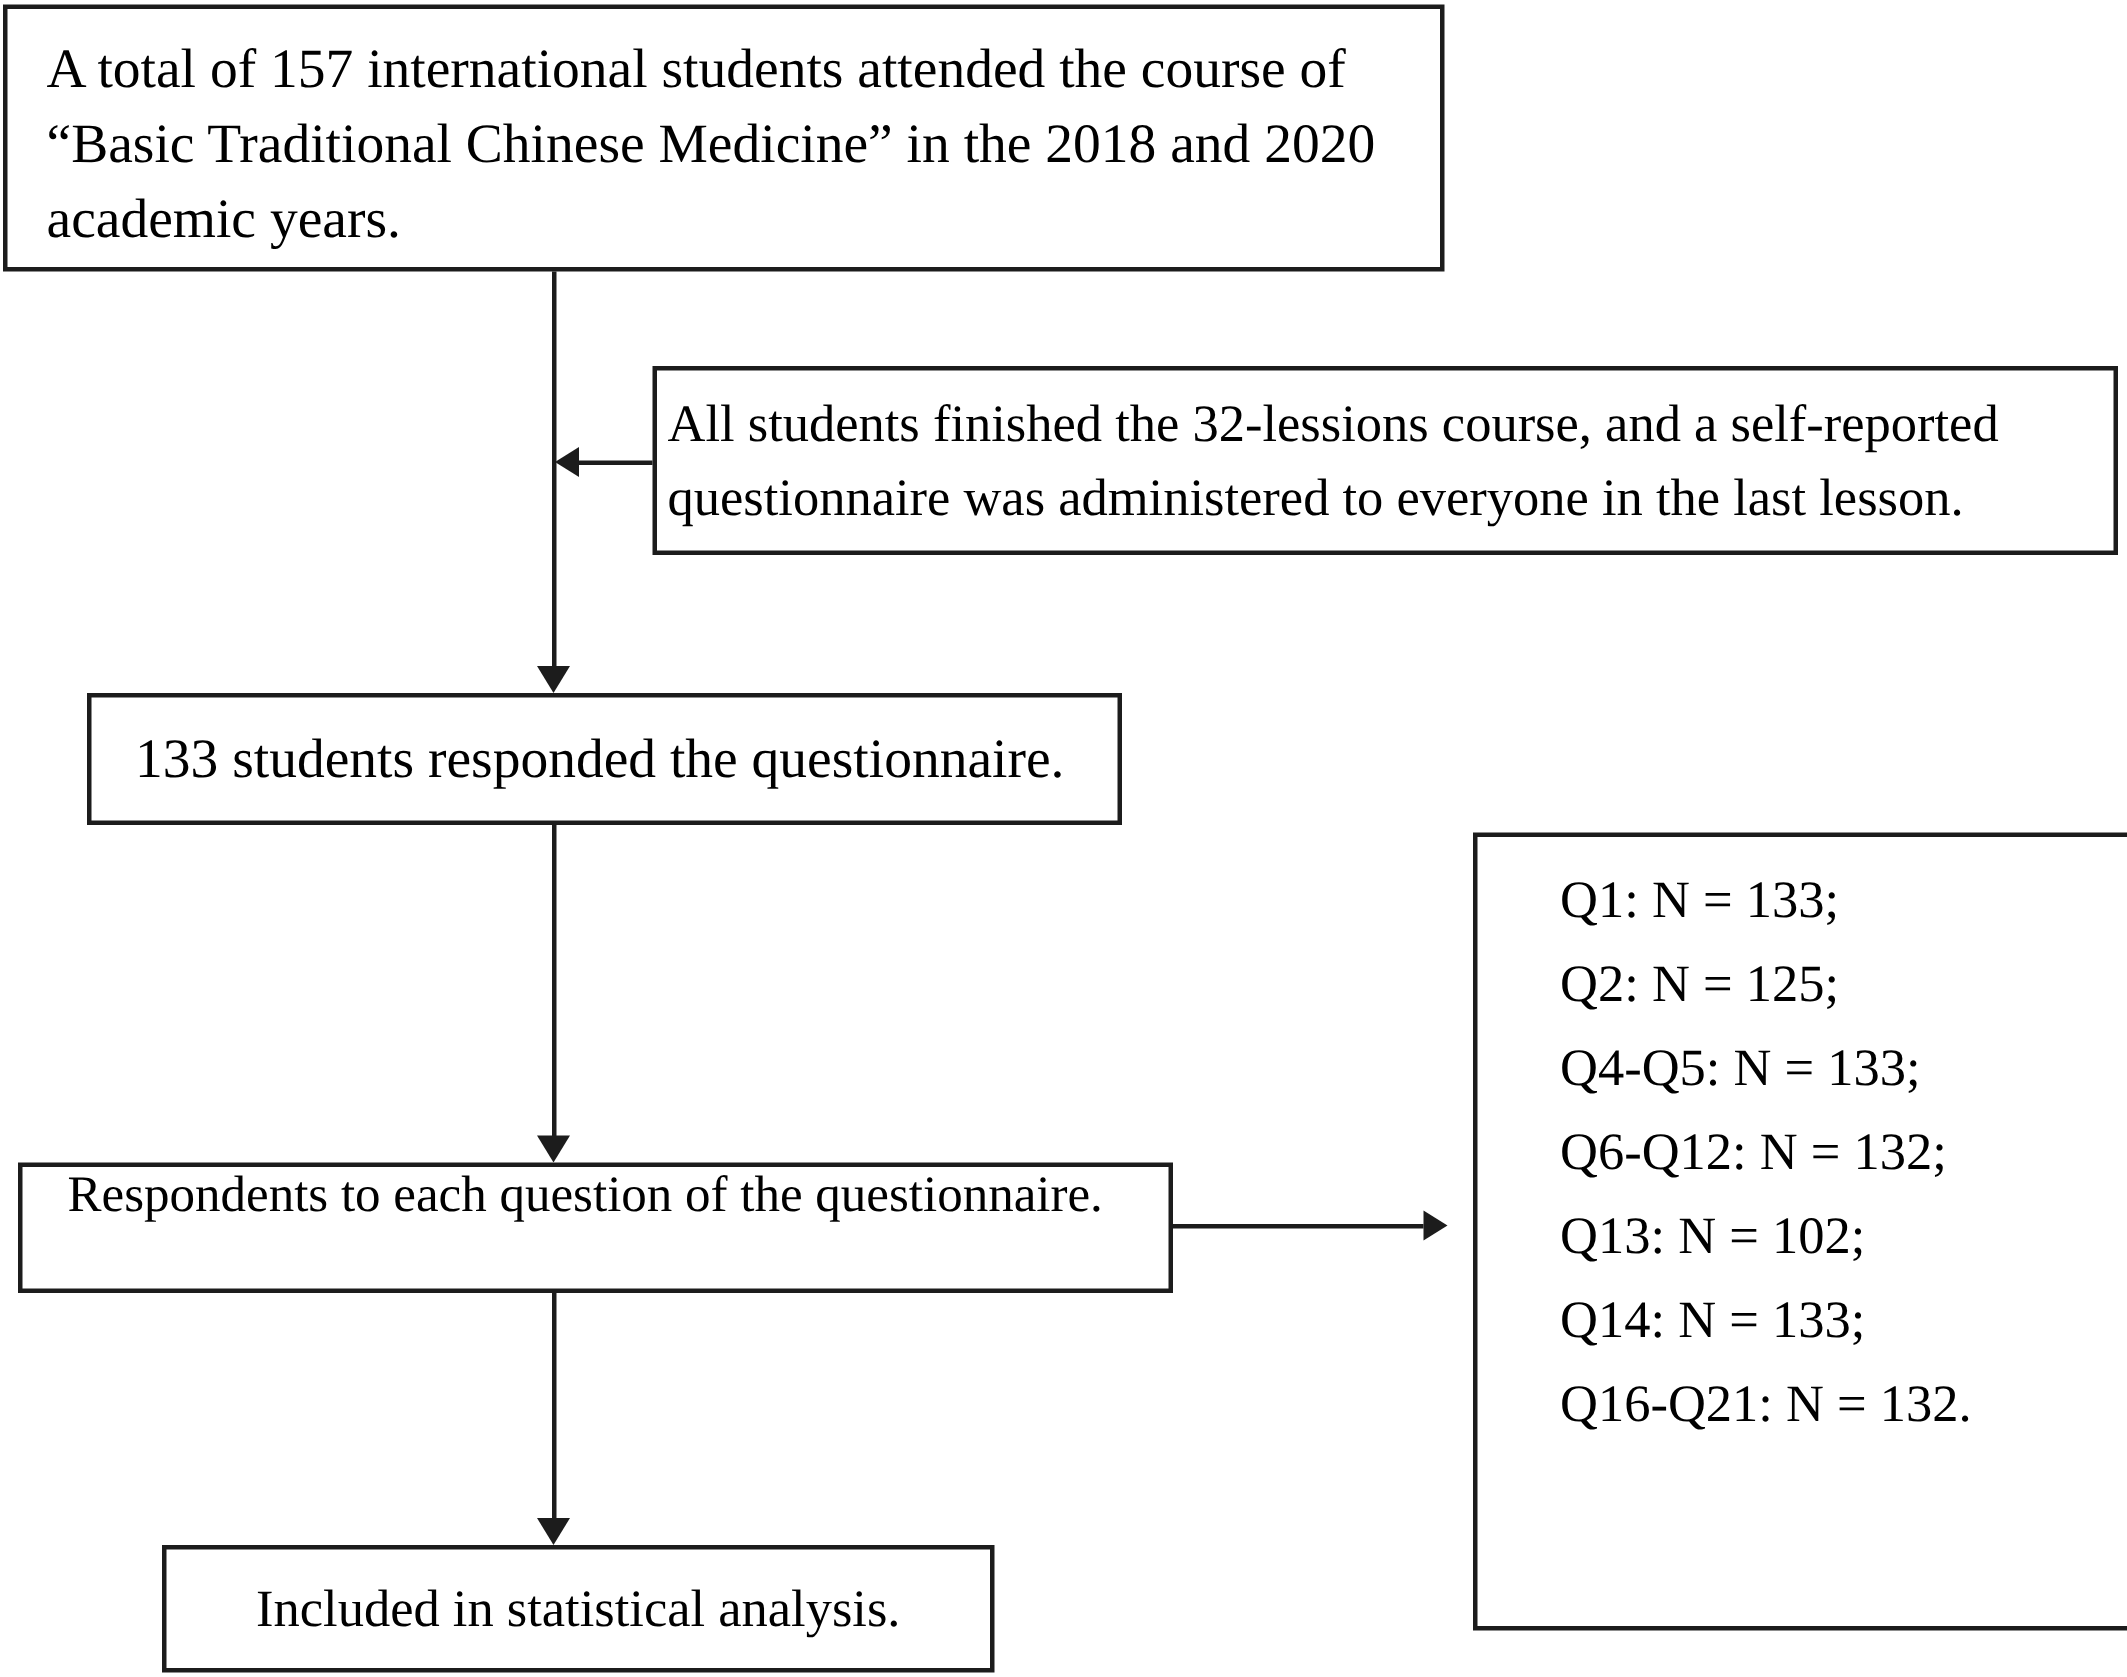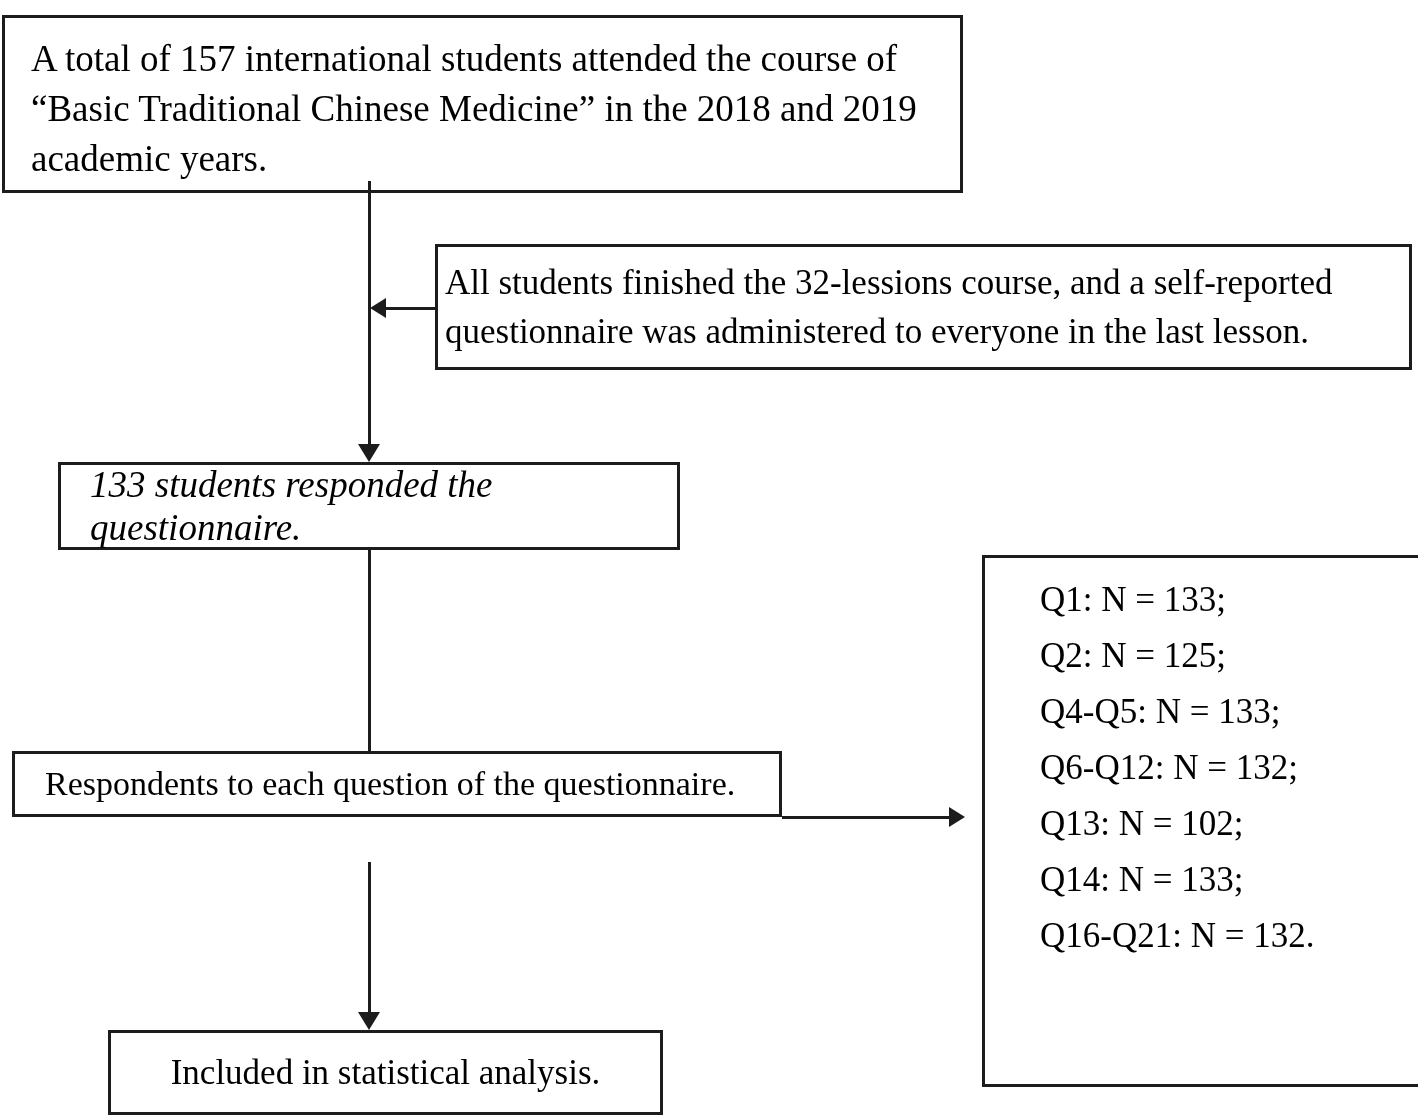--- a/index.html
+++ b/index.html
@@ -20,38 +20,37 @@
     position: absolute;
     box-sizing: border-box;
     border: 3px solid #1c1c1c;
     background: #ffffff;
   }
   .fbox .line { display: block; }
 
   #box-enrollment {
     left: 2px; top: 3px; width: 961px; height: 178px;
     padding: 16px 18px 0 26px;
-    font-size: 37px; line-height: 50px; margin-top: 12px;
+    font-size: 37px; line-height: 50px;
   }
   #box-course-completion {
     left: 435px; top: 244px; width: 977px; height: 126px;
     display: flex; flex-direction: column; justify-content: center;
     padding-left: 7px;
     font-size: 35px; line-height: 49px;
   }
   #box-responded {
-    left: 58px; top: 462px; width: 622px; height: 88px;
+    left: 58px; top: 462px; width: 690px; height: 88px;
     display: flex; align-items: center;
     padding-left: 29px;
     font-size: 37px;
-    font-style: italic;
   }
   #box-per-question {
-    left: 12px; top: 751px; width: 770px; height: 66px;
-    display: flex; align-items: center;
+    left: 12px; top: 775px; width: 770px; height: 87px;
+    display: flex; 
     padding-left: 30px;
     font-size: 34px;
   }
   #box-question-counts {
     left: 965px; top: 555px; width: 448px; height: 532px;
     padding: 14px 0 0 55px;
     font-size: 35px; line-height: 56px; margin-left: 17px;
   }
   #box-analysis {
     left: 108px; top: 1030px; width: 555px; height: 85px;
@@ -97,21 +96,21 @@
   #counts-line        { left: 782px; top: 816px; width: 167px; }
   #counts-line-head   { left: 949px; top: 807px; }
 </style>
 </head>
 <body>
 
 <div id="stage">
 
   <div class="fbox" id="box-enrollment">
     <span class="line">A total of 157 international students attended the course of</span>
-    <span class="line">“Basic Traditional Chinese Medicine” in the 2018 and 2019</span>
+    <span class="line">“Basic Traditional Chinese Medicine” in the 2018 and 2020</span>
     <span class="line">academic years.</span>
   </div>
 
   <div class="vline" id="spine-1"></div>
   <div class="arrowhead head-down" id="spine-1-head"></div>
 
   <div class="fbox" id="box-course-completion">
     <span class="line">All students finished the 32-lessions course, and a self-reported</span>
     <span class="line">questionnaire was administered to everyone in the last lesson.</span>
   </div>

